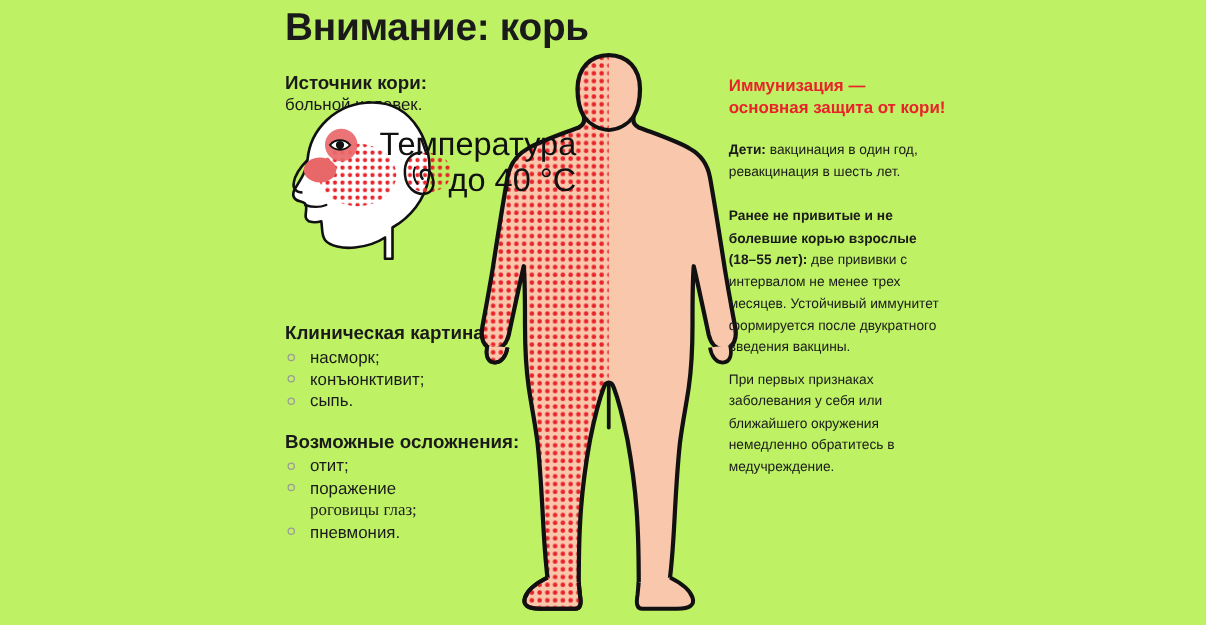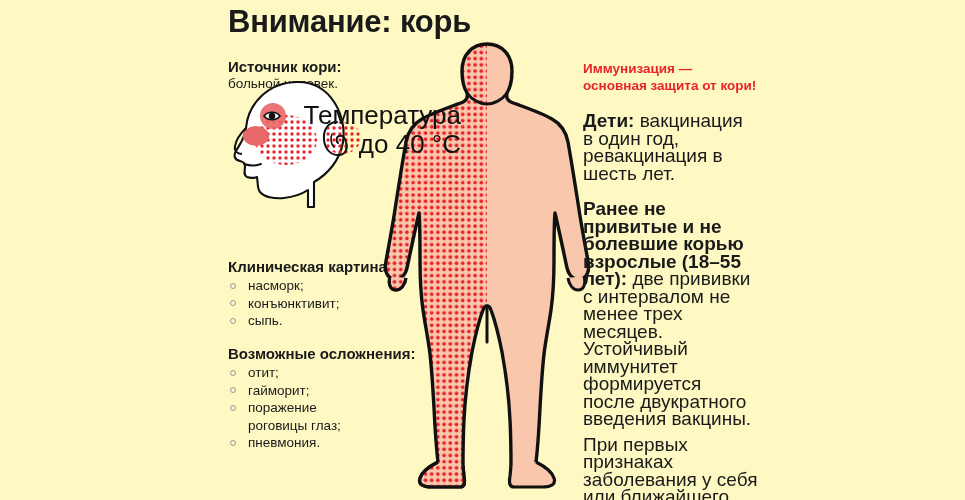--- a/index.html
+++ b/index.html
@@ -12,21 +12,21 @@
     background: #f0f0f0;
     font-family: "Liberation Sans", sans-serif;
     color: #1a1a1a;
     overflow: hidden;
     position: relative;
   }
   .canvas {
     position: relative;
     width: 965px;
     height: 500px;
-    background: #fef9c3;
+    background: #bef264;
   }
 
   
   .page-title {
     position: absolute;
     left: 228px;
     top: 4px;
     font-size: 31px;
     font-weight: bold;
     letter-spacing: -0.2px;
@@ -101,21 +101,21 @@
   ul.sym-list li .bullet {
     position: absolute;
     left: 2px;
     top: 5.5px;
     width: 6px;
     height: 6px;
     border: 1.3px solid #9a9a9a;
     border-radius: 50%;
     box-sizing: border-box;
   }
-  ul.sym-list li.cont { padding-left: 20px; }
+  ul.sym-list li.cont { padding-left: 20px; font-family: Liberation Serif, serif; }
 
   
   .body-figure {
     position: absolute;
     left: 380px;
     top: 38px;
     width: 215px;
     height: 460px;
   }
 
@@ -127,21 +127,21 @@
     width: 175px;
   }
   .red-head {
     font-size: 13.5px;
     font-weight: bold;
     line-height: 17px;
     color: #e8232a;
     margin: 0 0 18px 0;
   }
   .para {
-    font-size: 19px;
+    font-size: 11px;
     line-height: 17.5px;
     color: #1a1a1a;
     margin: 0 0 18px 0;
   }
   .para b { font-weight: bold; }
   .para:last-child { margin-bottom: 4px; }
   .spacer-para { margin-bottom: 8px; }
 </style>
 </head>
 <body>
@@ -224,24 +224,20 @@
         </li>
       </ul>
     </div>
 
     <div class="list-block" id="complications-block">
       <div class="block-heading">Возможные осложнения:</div>
       <ul class="sym-list">
         <li>
           <span class="bullet"></span>
           <span>отит;</span>
-        </li>
-        <li>
-          <span class="bullet"></span>
-          <span>гайморит;</span>
         </li>
         <li>
           <span class="bullet"></span>
           <span>поражение</span>
         </li>
         <li class="cont">
           
           <span>роговицы глаз;</span>
         </li>
         <li>

